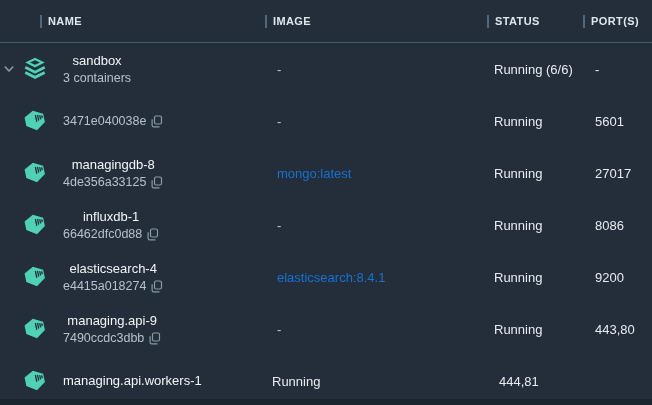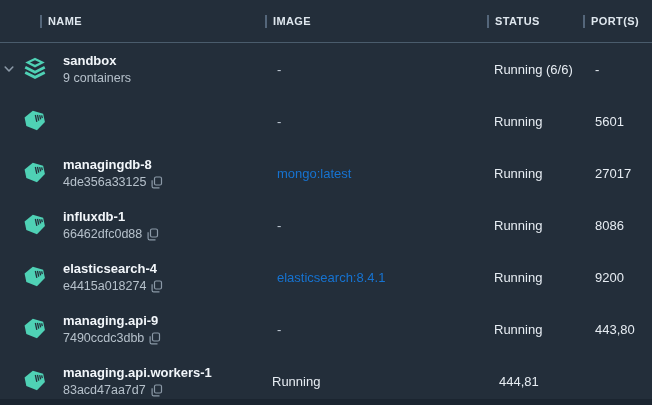--- a/index.html
+++ b/index.html
@@ -40,21 +40,21 @@
   .tbody{position:relative;}
   .row{
     display:grid;grid-template-columns:265px 222px 96px 1fr;
     height:52px;align-items:center;cursor:pointer;
   }
   .cell{overflow:hidden;white-space:nowrap;}
   .name-cell{display:flex;align-items:center;height:100%;}
   .expander{width:18px;flex:0 0 auto;display:flex;align-items:center;justify-content:center;}
   .row-icon{width:28px;flex:0 0 auto;display:flex;align-items:center;justify-content:center;margin-left:3px;}
   .name-text{margin-left:14px;line-height:1;}
-  .nm{font-size:13px;font-weight:bold;color:var(--name_text);line-height:18px;}
+  .nm{font-size:13px;font-weight:normal;color:var(--name_text);line-height:18px;text-align:center;}
   .sub-line{display:flex;align-items:center;line-height:17px;}
   .sub{font-size:12.5px;color:var(--sub_text);}
   .copy{margin-left:5px;display:inline-flex;align-items:center;}
   .image-cell{padding-left:12px;font-size:13px;color:var(--dash_text);}
   .img-text.link{color:var(--link_blue);cursor:pointer;}
   .status-cell{padding-left:7px;font-size:13px;color:var(--body_text);}
   .ports-cell{padding-left:12px;font-size:13px;color:var(--body_text);}
   .bottom-strip{
     position:absolute;left:0;bottom:0;width:652px;height:6px;
     background:var(--bg_bottom);z-index:5;
@@ -95,21 +95,21 @@
           <polygon points="12,1.5 21,6 12,10.5 3,6" fill="#4fd1b5"></polygon>
           <polygon points="12,3.9 16.6,6 12,8.1 7.4,6" fill="#232e3a"></polygon>
           <path d="M3,10.4 L12,14.9 L21,10.4" fill="none" stroke="#4fd1b5" stroke-width="2.6"></path>
           <path d="M3,15.2 L12,19.7 L21,15.2" fill="none" stroke="#4fd1b5" stroke-width="2.6"></path>
         </svg>
 
       </span>
       <div class="name-text">
         <div class="nm">sandbox</div>
         <div class="sub-line">
-          <span class="sub">9 containers</span>
+          <span class="sub">3 containers</span>
 
         </div>
       </div>
     </div>
     <div class="cell image-cell">
       <span class="img-text">-</span>
     </div>
     <div class="cell status-cell">Running (6/6)</div>
     <div class="cell ports-cell">-</div>
   </div>
@@ -124,20 +124,29 @@
           <polygon points="12,1.5 21.5,6.5 21.5,15 12,21.5 2.5,15 2.5,6.5" fill="#4fd1b5" transform="rotate(-12 12 12)"></polygon>
           <g stroke="#232e3a" stroke-width="1.3" transform="rotate(-12 12 12)">
             <line x1="13.6" y1="6.2" x2="13.6" y2="13.2"></line>
             <line x1="15.7" y1="6.6" x2="15.7" y2="12.4"></line>
             <line x1="17.8" y1="7.2" x2="17.8" y2="11.6"></line>
             <line x1="19.7" y1="7.8" x2="19.7" y2="10.8"></line>
           </g>
         </svg>
       </span>
       <div class="name-text">
+        <div class="sub-line">
+          <span class="sub">3471e040038e</span>
+          <span class="copy">
+            <svg width="12" height="13" viewBox="0 0 12 13">
+              <rect x="3.5" y="1" width="7" height="8" rx="1.5" fill="none" stroke="#8b99a7" stroke-width="1.2"></rect>
+              <path d="M8.5,11.8 H2.7 A1.6,1.6 0 0 1 1.1,10.2 V4.2" fill="none" stroke="#8b99a7" stroke-width="1.2"></path>
+            </svg>
+          </span>
+        </div>
       </div>
     </div>
     <div class="cell image-cell">
       <span class="img-text">-</span>
     </div>
     <div class="cell status-cell">Running</div>
     <div class="cell ports-cell">5601</div>
   </div>
       <div class="row">
     <div class="cell name-cell">
@@ -295,29 +304,20 @@
           <g stroke="#232e3a" stroke-width="1.3" transform="rotate(-12 12 12)">
             <line x1="13.6" y1="6.2" x2="13.6" y2="13.2"></line>
             <line x1="15.7" y1="6.6" x2="15.7" y2="12.4"></line>
             <line x1="17.8" y1="7.2" x2="17.8" y2="11.6"></line>
             <line x1="19.7" y1="7.8" x2="19.7" y2="10.8"></line>
           </g>
         </svg>
       </span>
       <div class="name-text">
         <div class="nm">managing.api.workers-1</div>
-        <div class="sub-line">
-          <span class="sub">83acd47aa7d7</span>
-          <span class="copy">
-            <svg width="12" height="13" viewBox="0 0 12 13">
-              <rect x="3.5" y="1" width="7" height="8" rx="1.5" fill="none" stroke="#8b99a7" stroke-width="1.2"></rect>
-              <path d="M8.5,11.8 H2.7 A1.6,1.6 0 0 1 1.1,10.2 V4.2" fill="none" stroke="#8b99a7" stroke-width="1.2"></path>
-            </svg>
-          </span>
-        </div>
       </div>
     </div>
     <div class="cell status-cell">Running</div>
     <div class="cell ports-cell">444,81</div>
   </div>
     </div>
   <div class="bottom-strip"></div>
 </div>
 
 </body></html>

